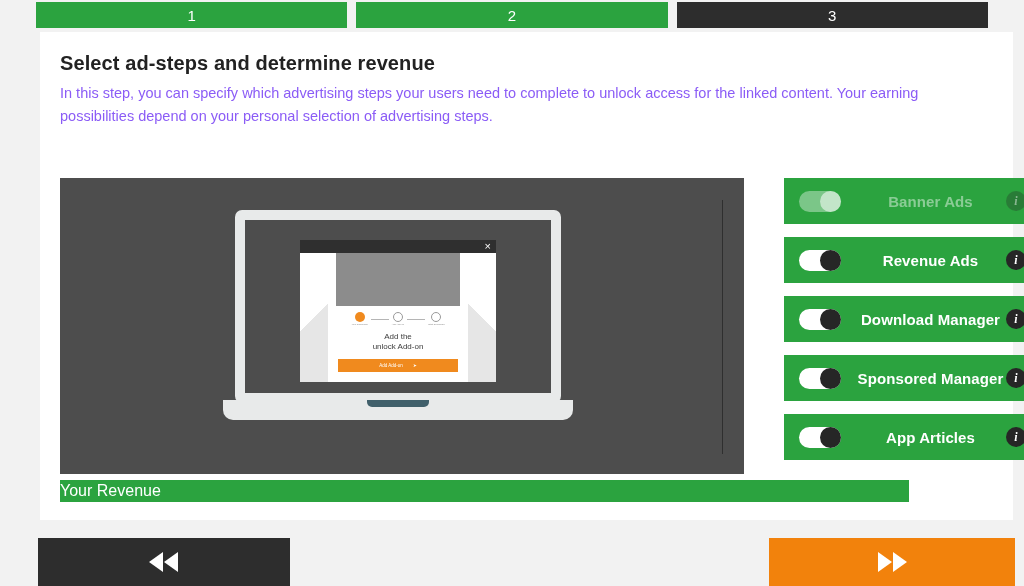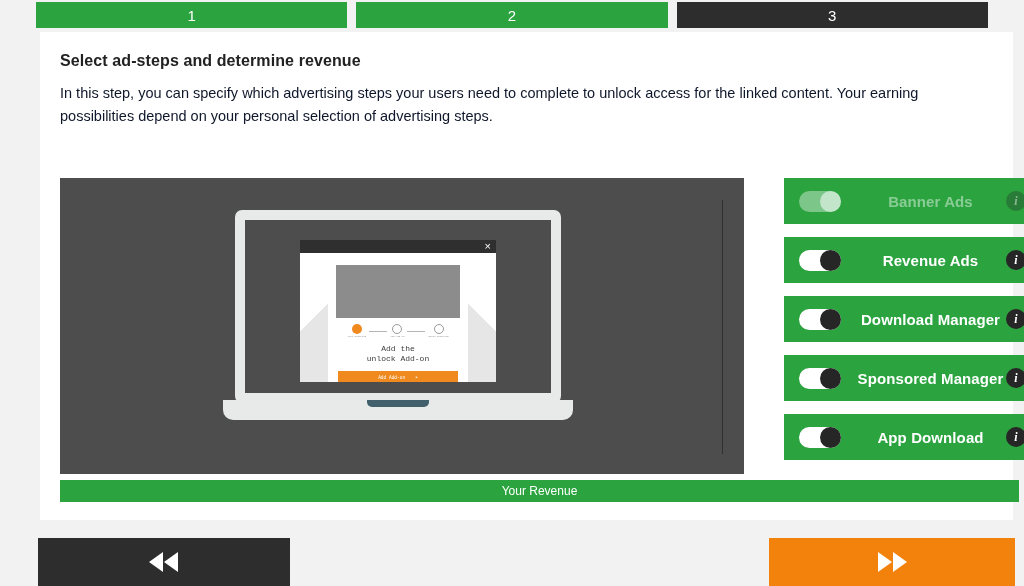--- a/index.html
+++ b/index.html
@@ -49,33 +49,33 @@
     width: 973px;
     height: 488px;
     background: #ffffff;
     box-sizing: border-box;
   }
 
   .card-title {
     position: absolute;
     left: 20px;
     top: 20px;
-    font-size: 16px;
+    font-size: 20px;
     font-weight: bold;
     color: #222222;
     letter-spacing: .1px;
   }
   .card-desc {
     position: absolute;
     left: 20px;
     top: 50px;
     width: 930px;
     font-size: 14.5px;
     line-height: 23px;
-    color: #0f172a;
+    color: #8b5cf6;
   }
 
   .adsteps-label {
     position: absolute;
     left: 20px;
     top: 125px;
     font-size: 14px;
     font-weight: bold;
     color: #222222;
     margin-top: 36px;
@@ -185,22 +185,21 @@
   .modal-body::after { right: 0; transform: scaleX(-1); }
   .modal-inner {
     position: absolute;
     left: 28px;
     top: 0;
     width: 140px;
     height: 129px;
     background: #ffffff;
     text-align: center;
     box-sizing: border-box;
-    padding: 12px 8px;
-    font-family: Liberation Mono, monospace;
+    padding: 0 8px;
   }
   .modal-img {
     width: 124px;
     height: 53px;
     background: #8c8c8c;
     margin: 0 auto;
   }
   .modal-stepper {
     display: flex;
     justify-content: center;
@@ -241,28 +240,27 @@
     align-items: center;
     justify-content: center;
     gap: 10px;
   }
 
   
   .revenue-bar {
     position: absolute;
     left: 20px;
     top: 448px;
-    width: 959px;
+    width: 849px;
     height: 22px;
     background: #2ba33f;
     color: #ffffff;
-    font-size: 12px;
-    display: flex;
-    align-items: center;
-    justify-content: center;
+    font-size: 16px;
+    display: flex;
+    align-items: center;
   }
 
   
   .toggles {
     position: absolute;
     left: 744px;
     top: 146px;
     width: 256px;
     text-align: center;
   }
@@ -441,21 +439,21 @@
         <div class="knob"></div>
       </div>
       <div class="toggle-label">Sponsored Manager</div>
       <div class="info-icon">i</div>
     </div>
 
     <div class="toggle-row">
       <div class="switch">
         <div class="knob"></div>
       </div>
-      <div class="toggle-label">App Download</div>
+      <div class="toggle-label">App Articles</div>
       <div class="info-icon">i</div>
     </div>
   </div>
 
   <div class="revenue-bar">
     <span>Your Revenue</span>
   </div>
 </div>
 
 <div class="nav-btn nav-prev">

